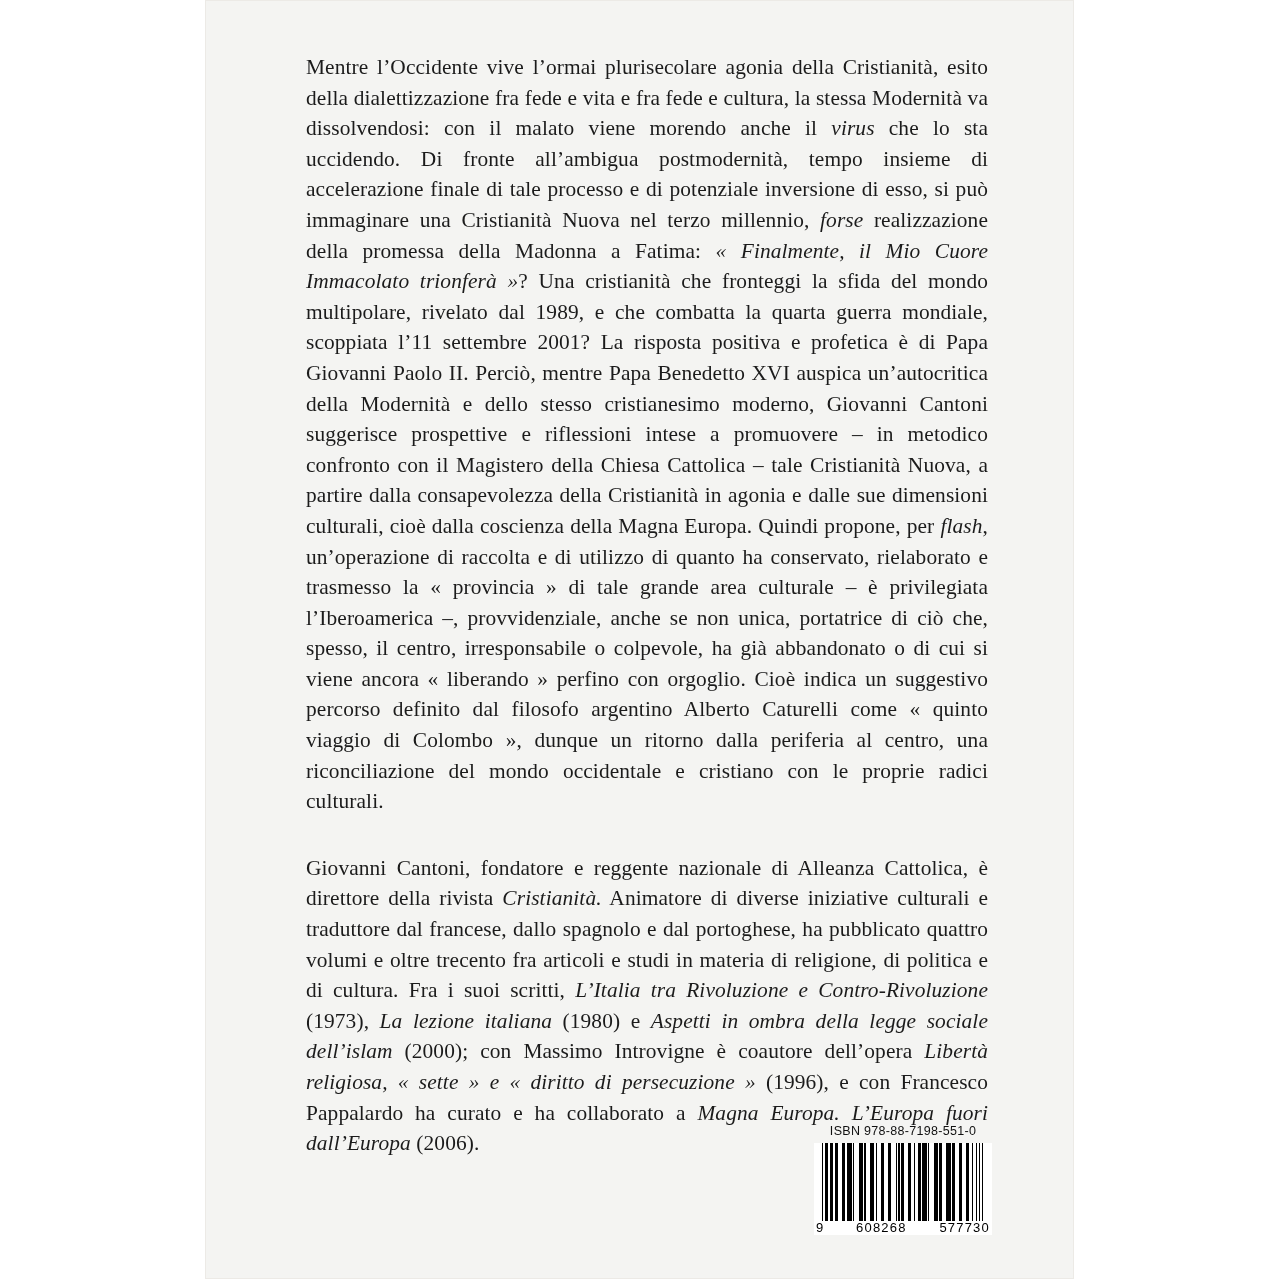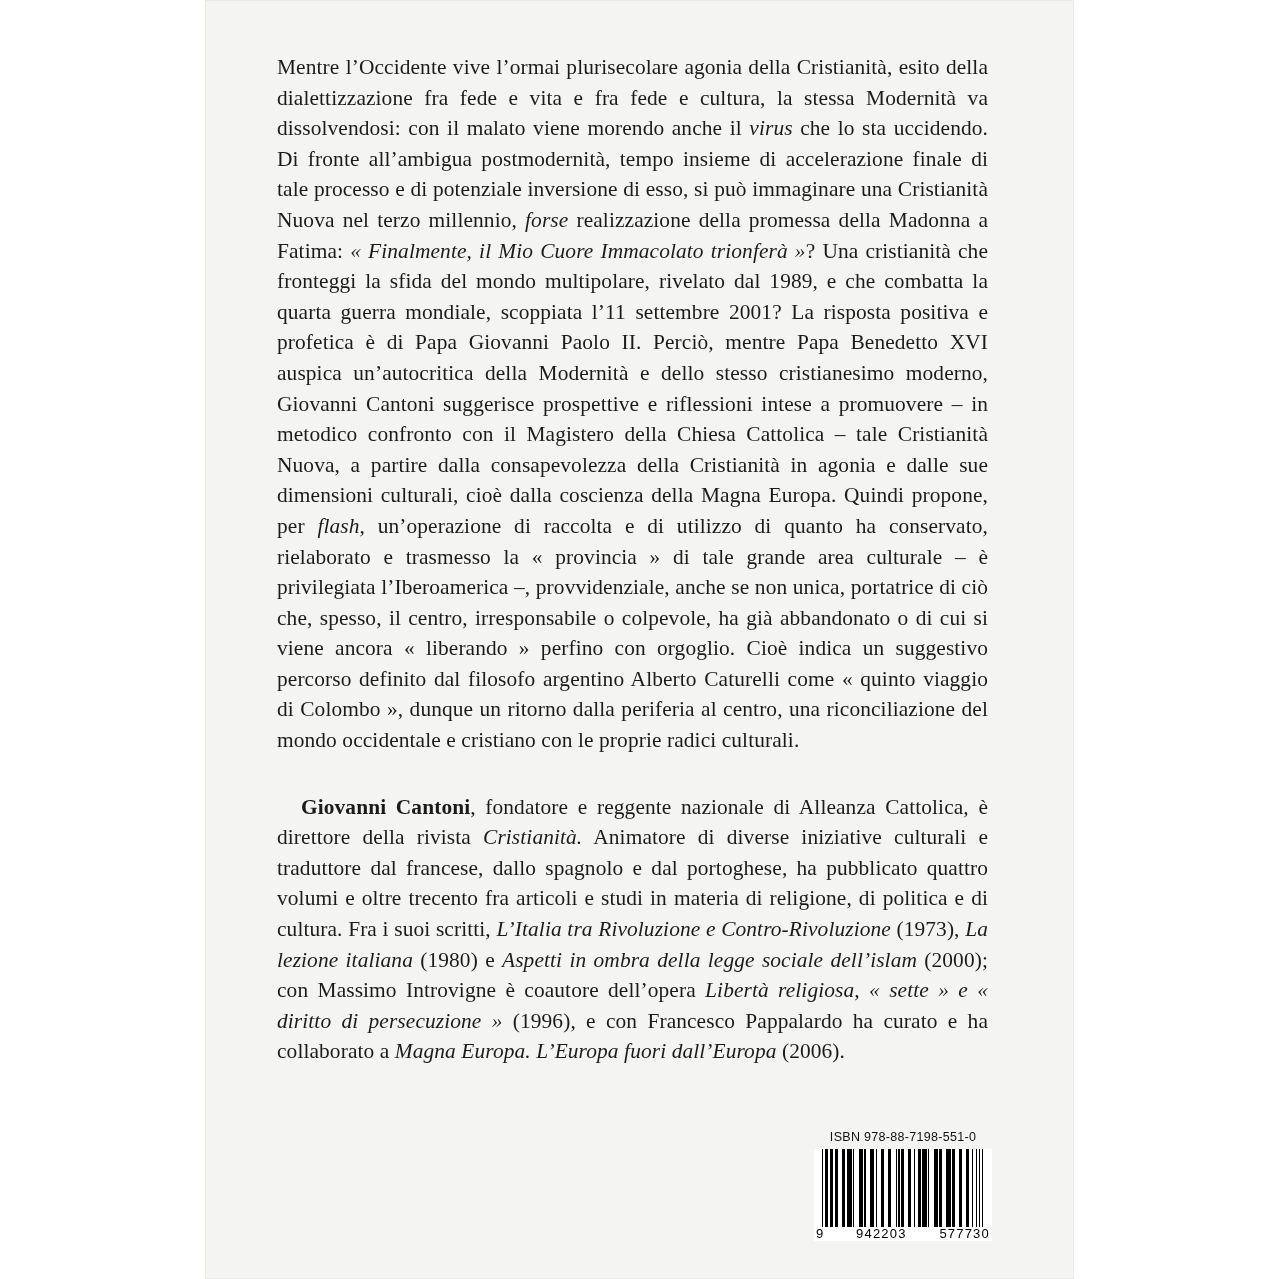--- a/index.html
+++ b/index.html
@@ -28,47 +28,46 @@
     height: 1279px;
     background: #f4f4f2;
     box-shadow: inset 0 0 0 1px #eceae6;
   }
   #cover-inner {
     position: absolute;
     left: 0;
     top: 0;
     right: 0;
     bottom: 0;
-    padding: 52px 86px 0 72px;
+    padding: 52px 86px 0 101px;
     box-sizing: border-box;
   }
   .blurb {
     font-size: 21.4px;
     line-height: 30.6px;
     text-align: justify;
     text-justify: inter-word;
     color: #1b1b1b;
     margin: 0;
     letter-spacing: 0.1px;
   }
   .blurb.bio {
     margin-top: 36px;
   }
   em {
     font-style: italic;
   }
   .author-name {
-    font-weight: bold;
-    margin-left: 24px;
+    font-weight: normal;
   }
   
   #barcode-block {
     position: absolute;
     right: 82px;
-    bottom: 38px;
+    bottom: 44px;
     width: 178px;
     text-align: center;
   }
   #isbn-text {
     font-family: "Liberation Sans", sans-serif;
     font-size: 12.5px;
     letter-spacing: 0.3px;
     color: #111;
     margin-bottom: 5px;
     text-align: center;
@@ -190,20 +189,20 @@
             <i style="width: 1.42105px; background: rgb(0, 0, 0);"></i>
             <i style="width: 2.84211px; background: transparent;"></i>
             <i style="width: 1.42105px; background: rgb(0, 0, 0);"></i>
             <i style="width: 1.42105px; background: transparent;"></i>
             <i style="width: 1.42105px; background: rgb(0, 0, 0);"></i>
             <i style="width: 1.42105px; background: transparent;"></i>
             <i style="width: 1.42105px; background: rgb(0, 0, 0);"></i>
           </div>
         <div id="barcode-digits">
           <span class="lead">9</span>
-          <span>942203</span>
+          <span>608268</span>
           <span>577730</span>
         </div>
       </div>
     </div>
   </div>
 
 </div>
 
 </body></html>

